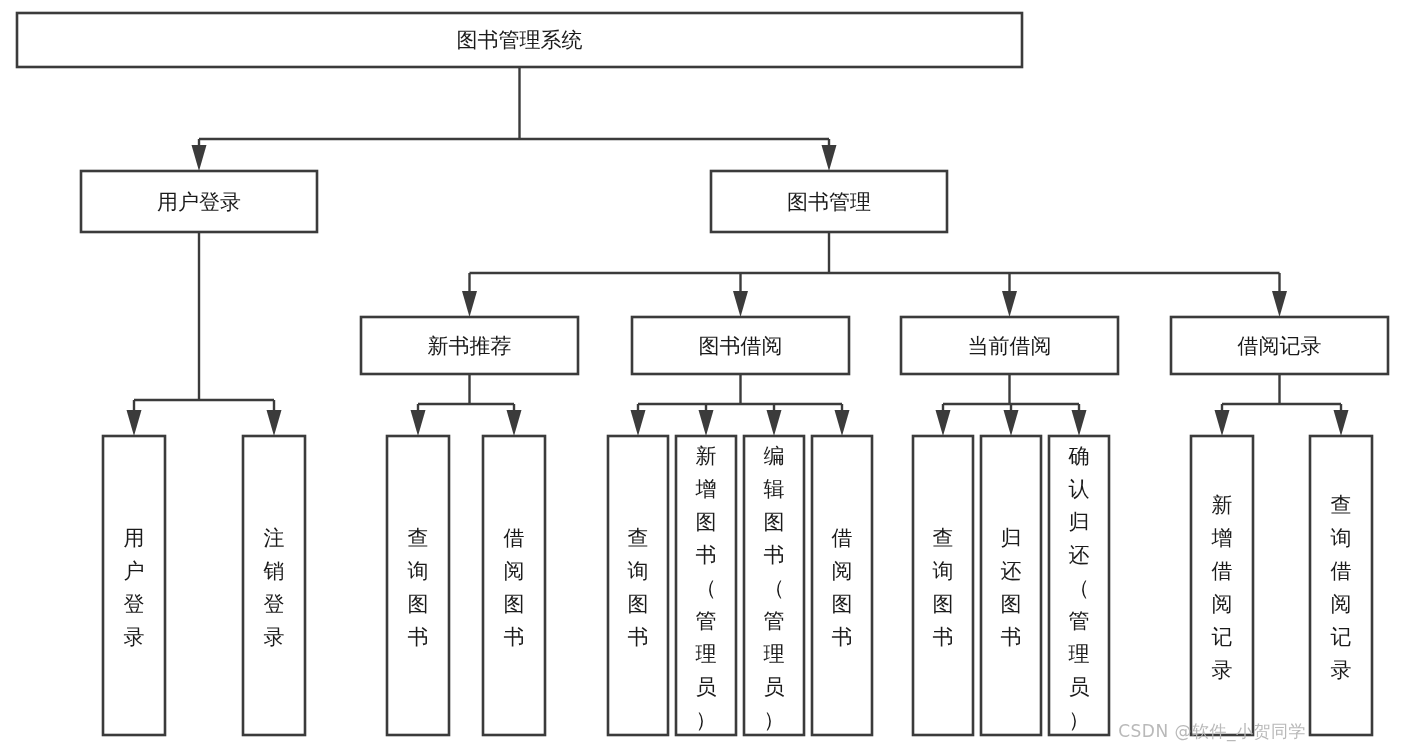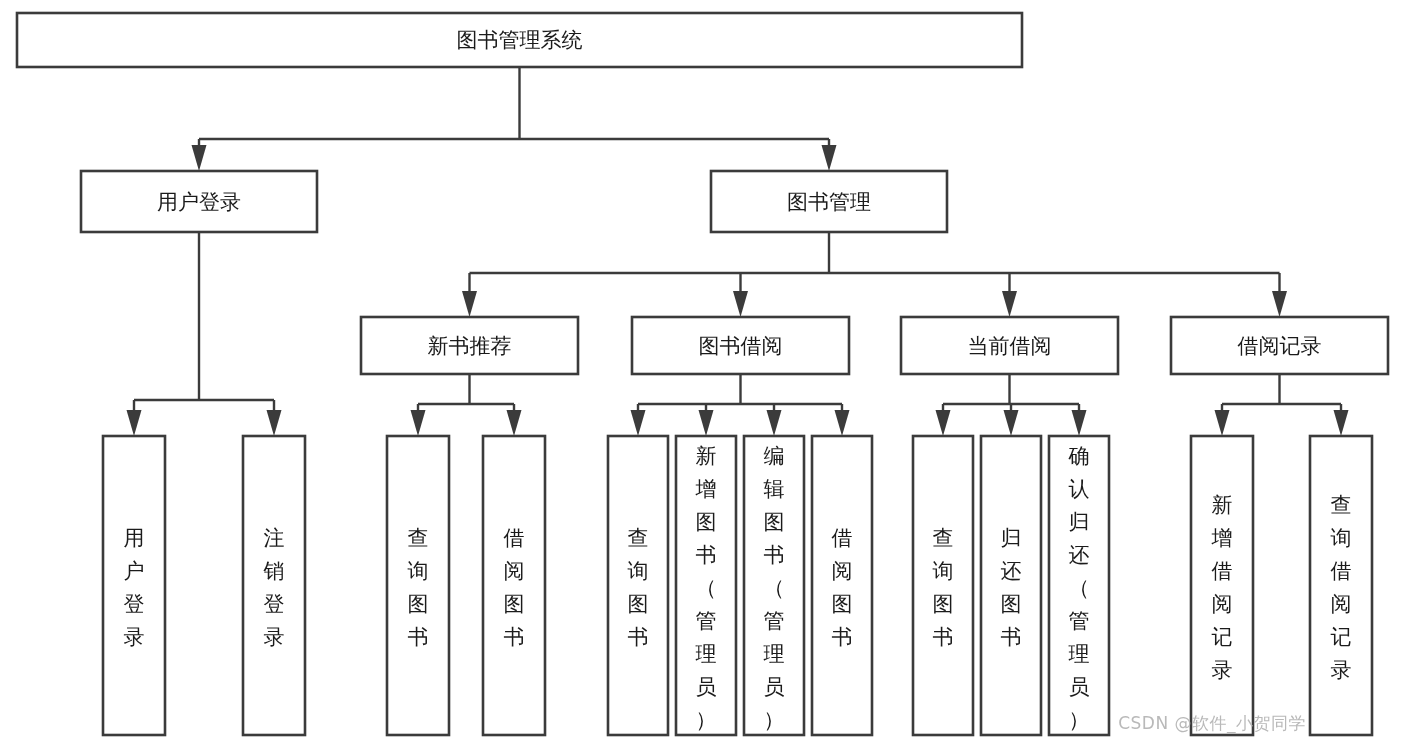--- a/index.html
+++ b/index.html
@@ -52,21 +52,21 @@
     fill: none;
     stroke-linecap: butt;
   }
   .edge-arrow {
     fill: #3b3b3b;
     stroke: none;
   }
   .watermark {
     position: absolute;
     right: 8px;
-    bottom: 12px;
+    bottom: 4px;
     font-family: "DejaVu Sans", "Liberation Sans", sans-serif;
     font-size: 17px;
     color: #b9b9b9;
     letter-spacing: 0.5px;
     white-space: nowrap;
     user-select: none;
   }
 </style>
 </head>
 <body>

